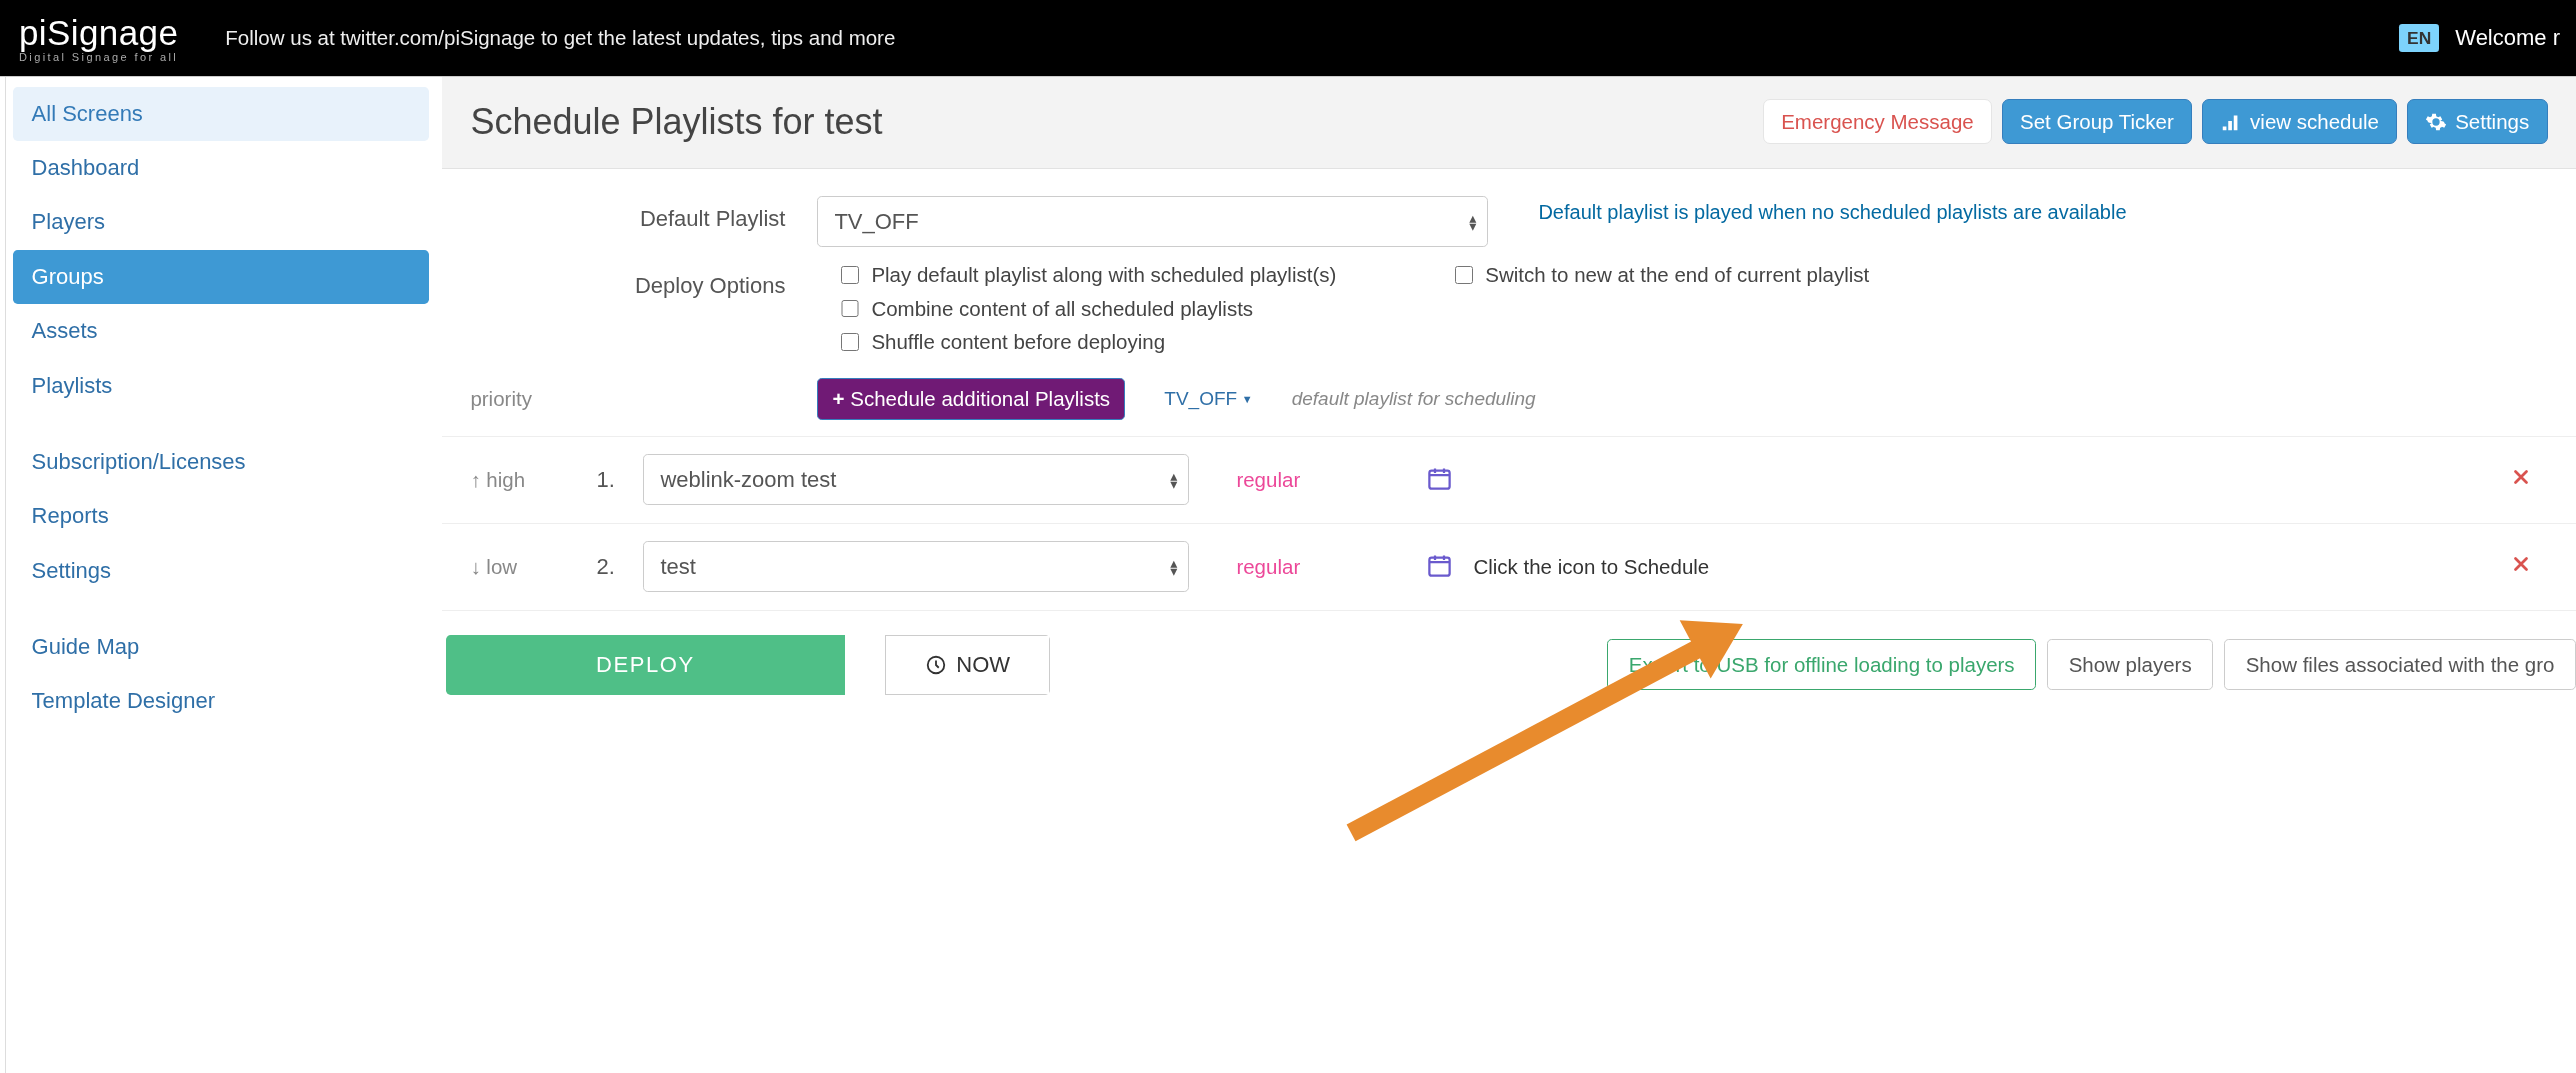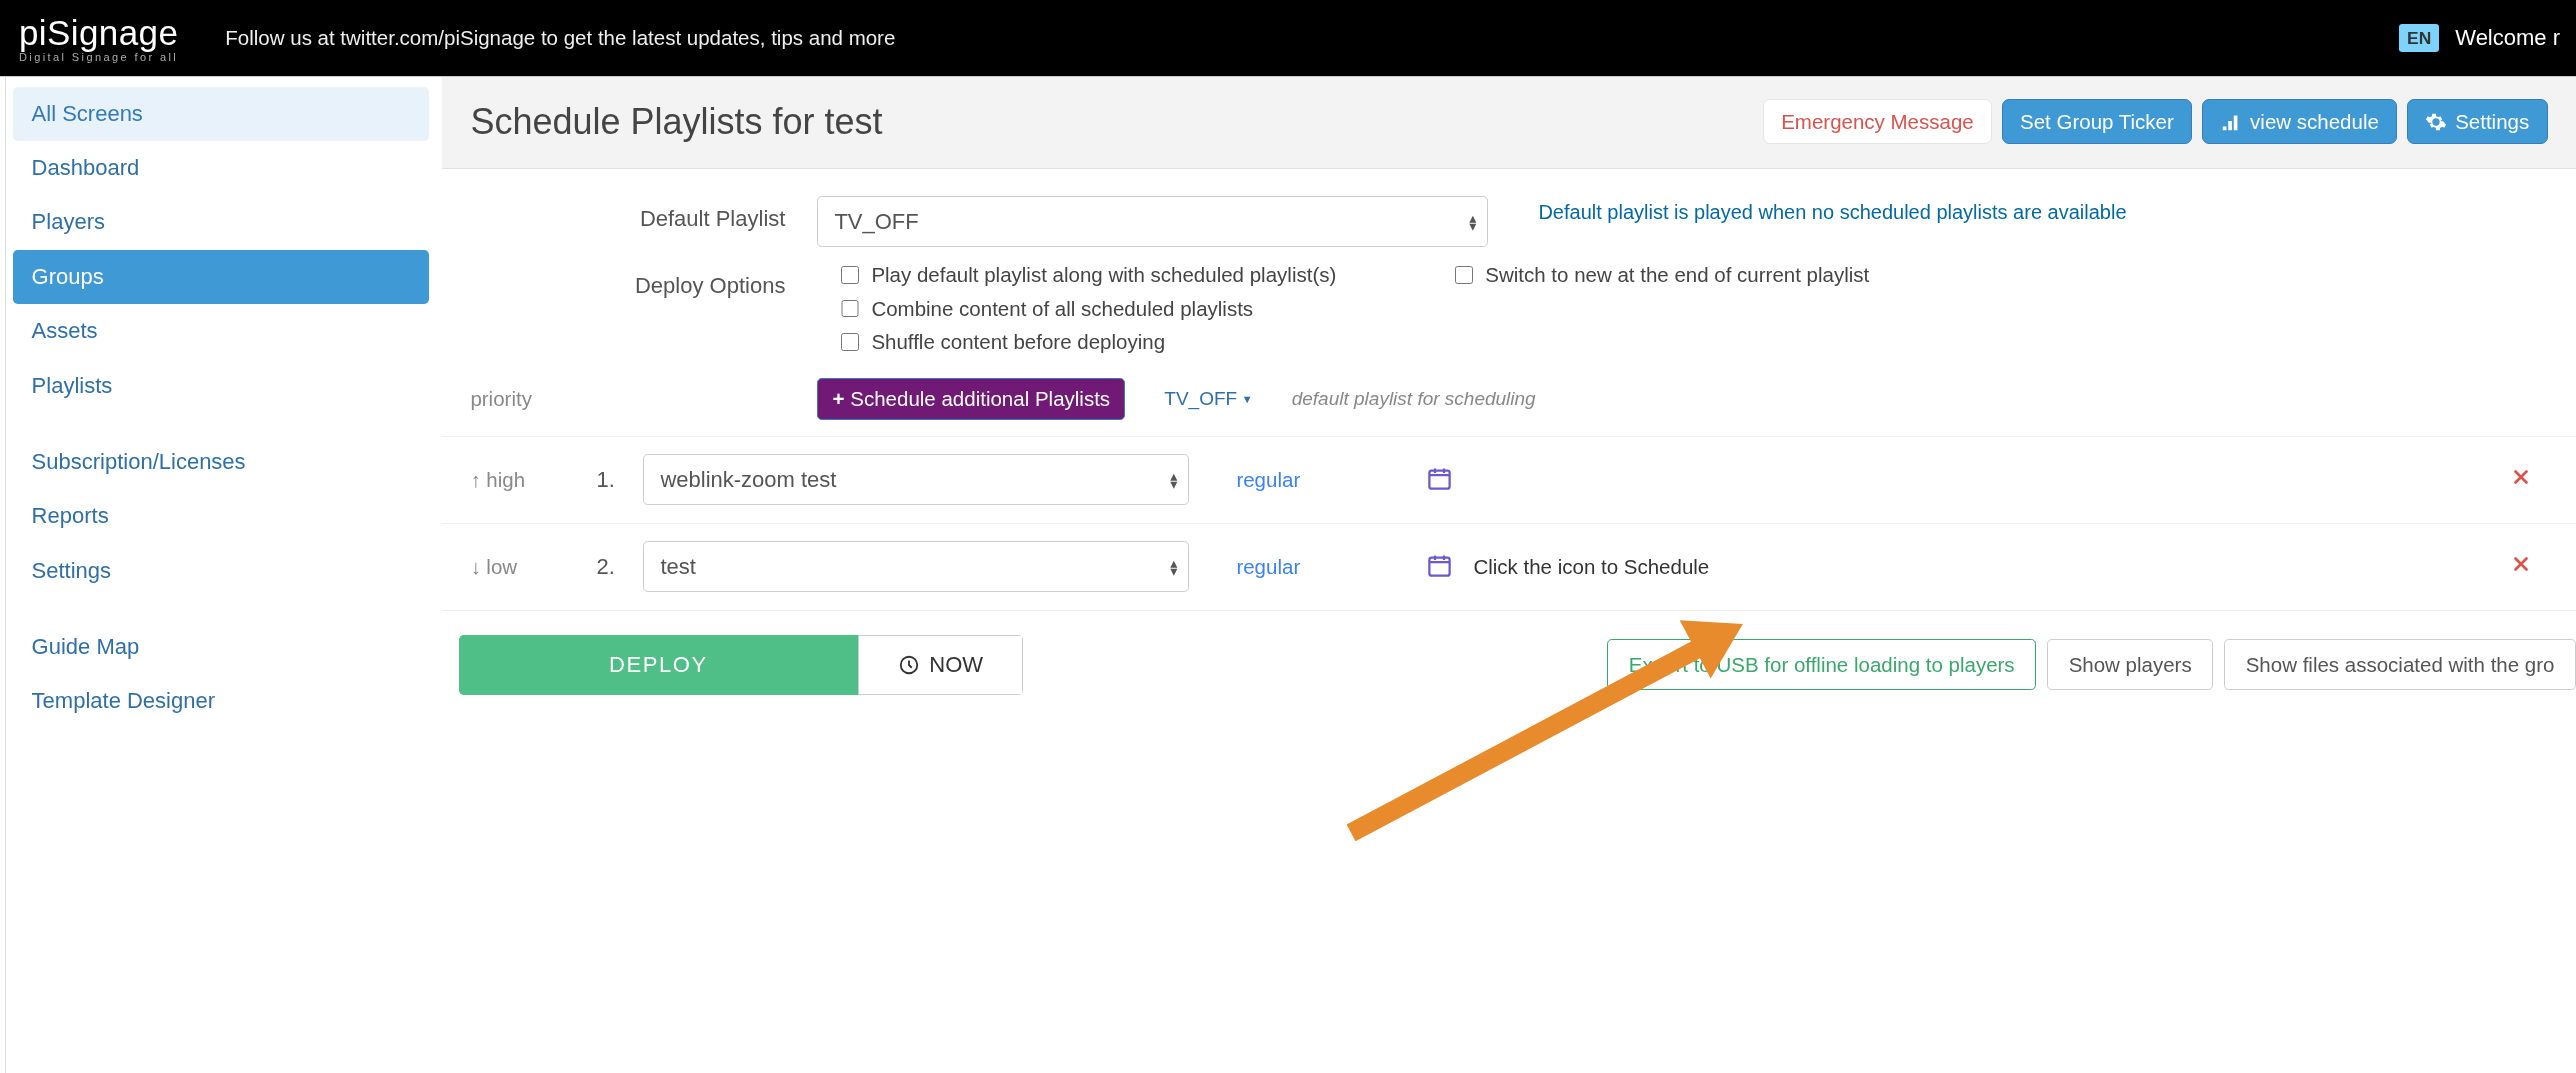--- a/index.html
+++ b/index.html
@@ -45,27 +45,27 @@
   .priority-label { width: 347px; font-size: 20.5px; color: #888; }
   .priority-mid { display: flex; align-items: center; gap: 39px; }
   .dd-link { color: #2f6fa7; font-size: 19px; display: inline-flex; align-items: center; gap: 4.7px; cursor: pointer; }
   .dd-link .tri { font-size: 11px; }
   .muted-em { color: #888; font-style: italic; font-size: 19px; }
 
   .sched-row { display: flex; align-items: center; padding: 17.4px 28.4px; border-bottom: 0.8px solid #eee; }
   .sched-pri { width: 126px; color: #888; font-size: 20.5px; }
   .sched-num { width: 47px; font-size: 22px; }
   .sched-select { width: 546px; margin-right: 47px; }
-  .sched-type { width: 190px; color: #3b82f6; font-size: 20.5px; }
+  .sched-type { width: 190px; color: #ec4899; font-size: 20.5px; }
   .sched-cal { width: 47px; color: #6a5acd; cursor: pointer; }
   .sched-hint { flex: 1; font-size: 20.5px; color: #333; }
   .sched-del { color: #d9534f; font-size: 24px; cursor: pointer; margin-right: 16px; }
 
   .footer-row { display: flex; align-items: center; padding: 24px 0 24px 0; gap: 0; }
-  .deploy-group { display: flex; border-radius: 4.7px; overflow: hidden; margin-left: 17px; }
+  .deploy-group { display: flex; border-radius: 4.7px; overflow: hidden; margin-left: 4px; gap: 40px; }
   .btn-deploy { background: #4fbf87; color: #fff; font-size: 22px; font-weight: 500; letter-spacing: 1.6px; padding: 16px 150px; border: none; cursor: pointer; }
   .btn-now { background: #fff; color: #333; font-size: 22px; padding: 16px 39px; border: 0.8px solid #ccc; cursor: pointer; display: inline-flex; align-items: center; gap: 9.5px; }
   .footer-spacer { flex: 1; }
   .btn-outline { background: #fff; border: 0.8px solid #ccc; color: #555; padding: 12.6px 20.5px; border-radius: 4.7px; font-size: 20.5px; cursor: pointer; margin-left: 11px; }
   .btn-outline.green { color: #3aa76d; border-color: #3aa76d; }
 
   svg.ic { width: 22px; height: 22px; }
   svg.ic-big { width: 27px; height: 27px; }
 
   .arrow-overlay { position: absolute; left: 1327px; top: 727px; transform: rotate(-28deg); pointer-events: none; z-index: 100; }

